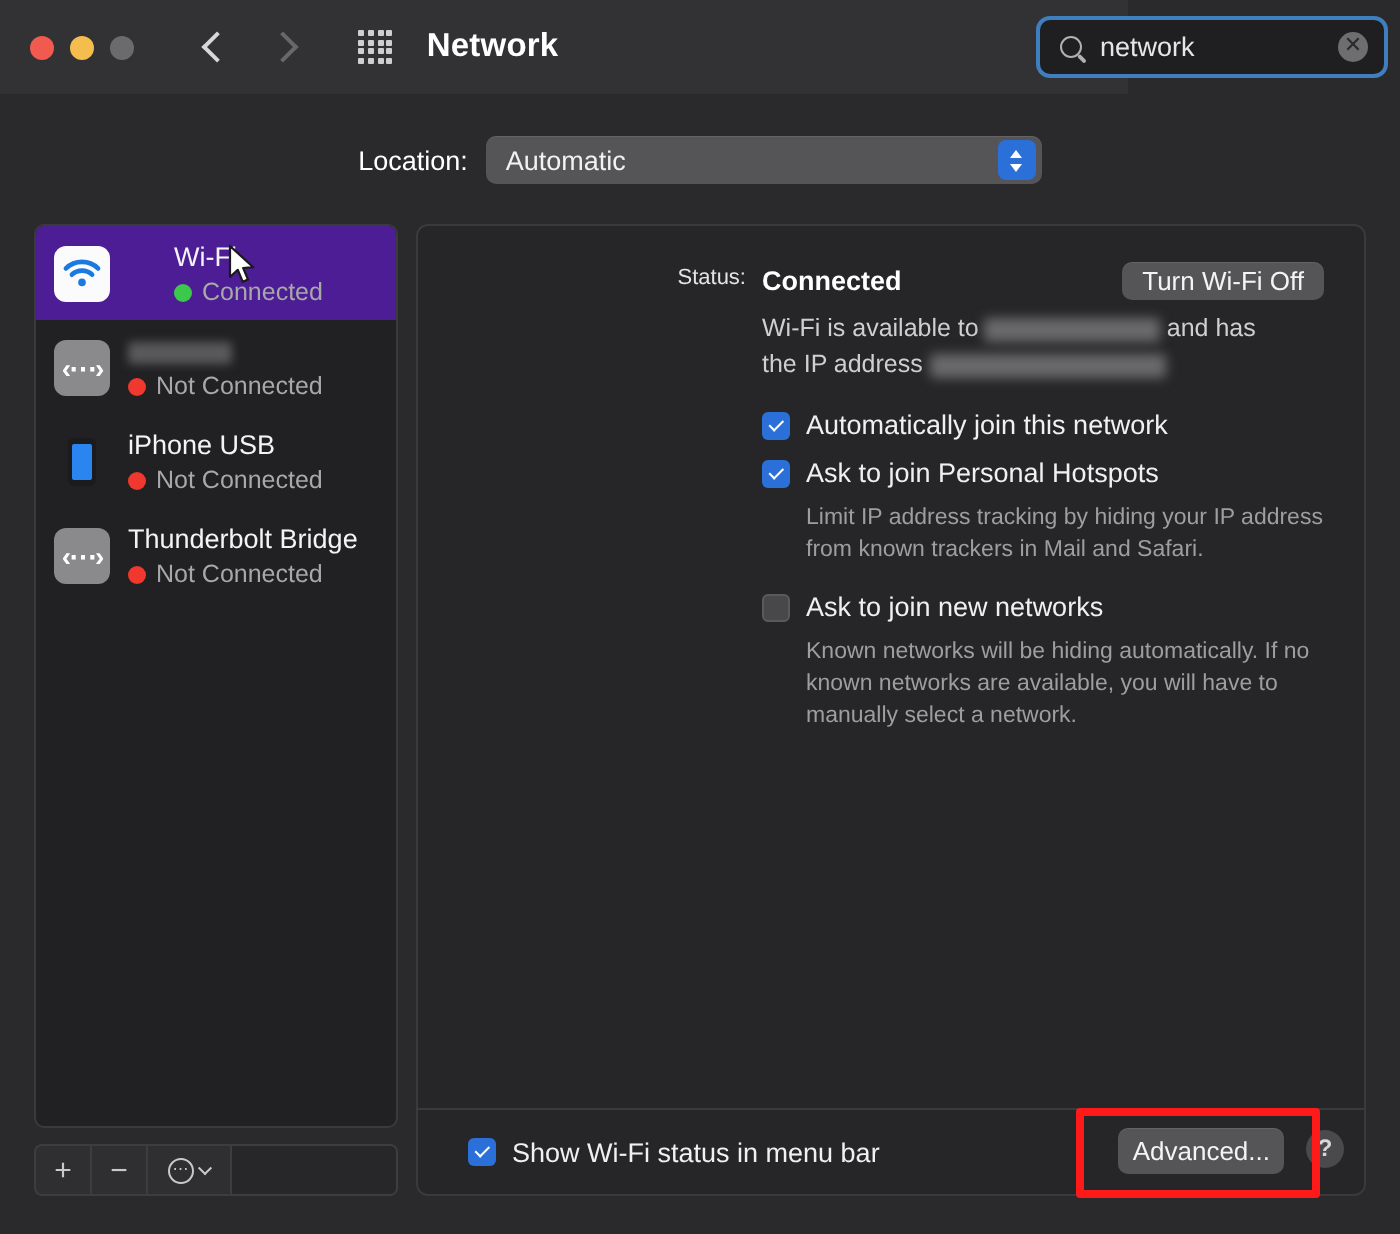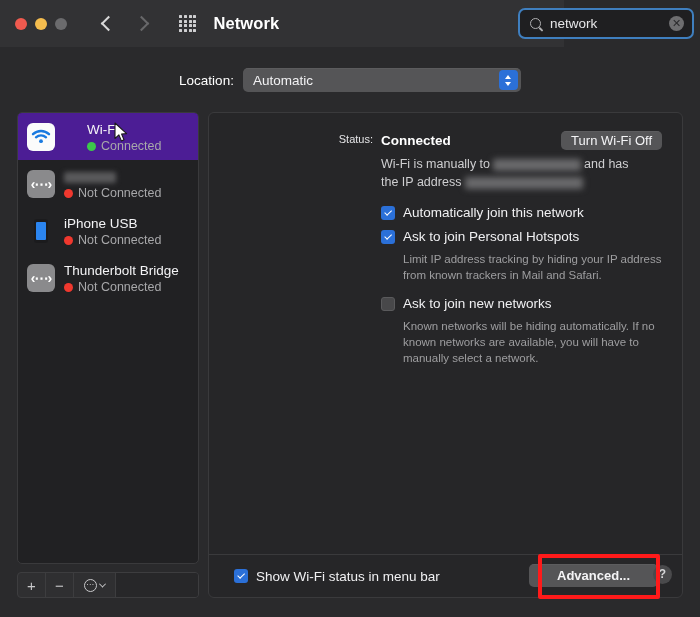--- a/index.html
+++ b/index.html
@@ -377,21 +377,21 @@
     background: #3a3a3c;
   }
   .bottom-bar {
     position: absolute;
     left: 0; bottom: 0;
     width: 100%; height: 42px;
     display: flex;
     align-items: center;
     padding-left: 25px;
   }
-  .adv-btn { position: absolute; right: 24px; top: 9px; padding: 4px 28px; font-weight: bold; }
+  .adv-btn { position: absolute; right: 40px; top: 9px; padding: 4px 7px; }
   .help-btn {
     position: absolute;
     right: 10px; top: 10px;
     width: 19px; height: 19px;
     border-radius: 50%;
     background: #4a4a4c;
     color: #d6d6d8;
     font-size: 12px;
     line-height: 19px;
     text-align: center;
@@ -540,21 +540,21 @@
 <div class="content">
 
   <div class="row status-row">
     <span class="lbl-col">Status:</span>
     <span class="status-value">Connected</span>
   </div>
 
   <button class="btn turn-off-btn">Turn Wi-Fi Off</button>
 
   <div class="desc">
-    <span>Wi-Fi is manually to</span><span class="blur-inline blur-ssid"></span><span>and has</span><br>
+    <span>Wi-Fi is available to</span><span class="blur-inline blur-ssid"></span><span>and has</span><br>
     <span>the IP address</span><span class="blur-inline blur-ip"></span>
   </div>
 
 
   <div class="checks">
 
     <div class="chk-row">
       <span class="cb cb-on">
           <span class="cb-check"></span>
         </span>

